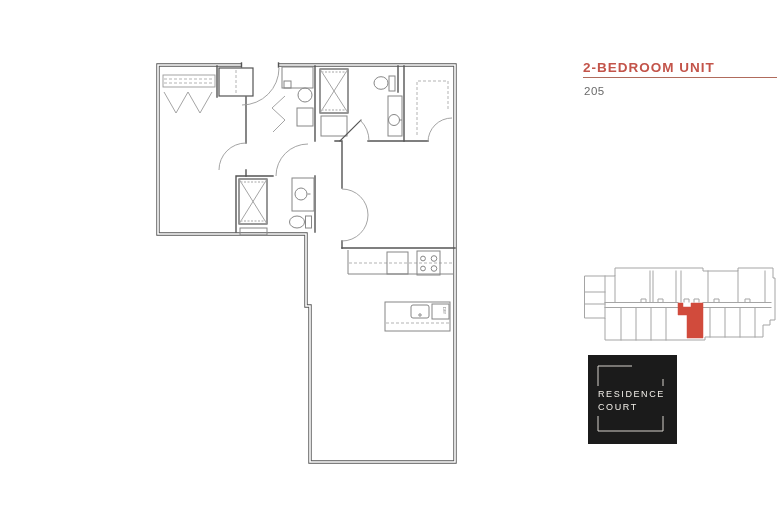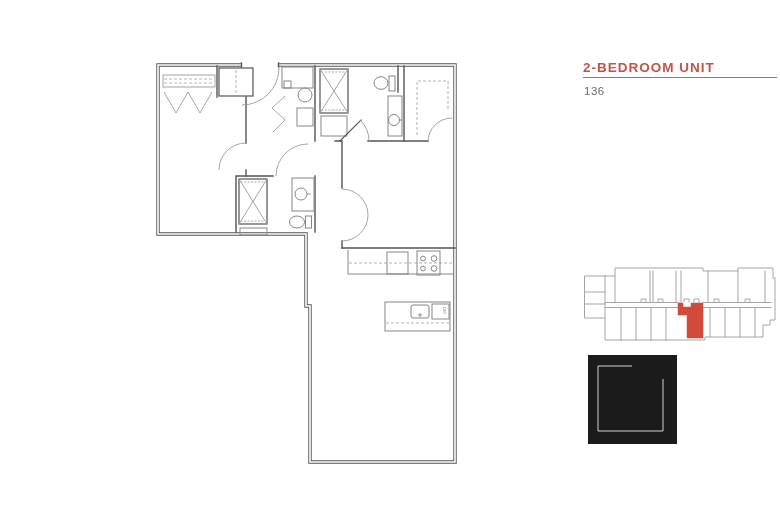--- a/index.html
+++ b/index.html
@@ -154,21 +154,21 @@
         <rect x="432" y="304" width="17" height="15" class="fix"></rect>
         <text x="443" y="307" font-size="4.2" fill="#868686" transform="rotate(90 443 307)" font-family="Liberation Sans, sans-serif">DW</text>
       </g>
     </g>
   </svg>
 
   <div class="sidebar">
 
     <div class="unit-type">2-BEDROOM UNIT</div>
     <div class="title-rule"></div>
-    <div class="unit-number">136</div>
+    <div class="unit-number">205</div>
 
     <svg class="keyplan-svg" width="194" height="85" viewBox="0 0 194 85">
       <g>
         <path class="kp" d="M2,14 H32 V6 H120 V9 H155 V6 H190 V16 H192 V58 H187 V63 H180 V75 H122 V78 H22 V56 H2 Z"></path>
 
         <path class="kp" d="M22,14 V56 M2,30 H22 M2,42 H22"></path>
 
         <path class="kp" d="M22,40.5 H95 M120,40.5 H188 M22,45.5 H95 M120,45.5 H188"></path>
 
         <path class="kp" d="M32,14 V40 M67,9 V40 M70,9 V40 M93,9 V40 M98,9 V40 M125,9 V40 M155,9 V40 M182,9 V40"></path>
@@ -177,16 +177,20 @@
 
         <path class="kp" d="M58,40 V37 H63 V40 M75,40 V37 H80 V40 M101,40 V37 H106 V40 M111,40 V37 H116 V40 M131,40 V37 H136 V40 M162,40 V37 H167 V40"></path>
       </g>
       <path class="kp-red" d="M95,41 H100 V45 H108 V41 H120 V76 H104 V53 H95 Z"></path>
     </svg>
 
     <div class="logo">
       <svg class="logo-frame" width="89" height="89" viewBox="0 0 89 89">
         <path d="M10,11 H44 M10,11 V76 H75 V24" fill="none" stroke="#d6d2cc" stroke-width="1"></path>
       </svg>
+      <div class="logo-text">
+        <div>RESIDENCE</div>
+        <div>COURT</div>
+      </div>
     </div>
 
   </div>
 </div>
 
 </body></html>

